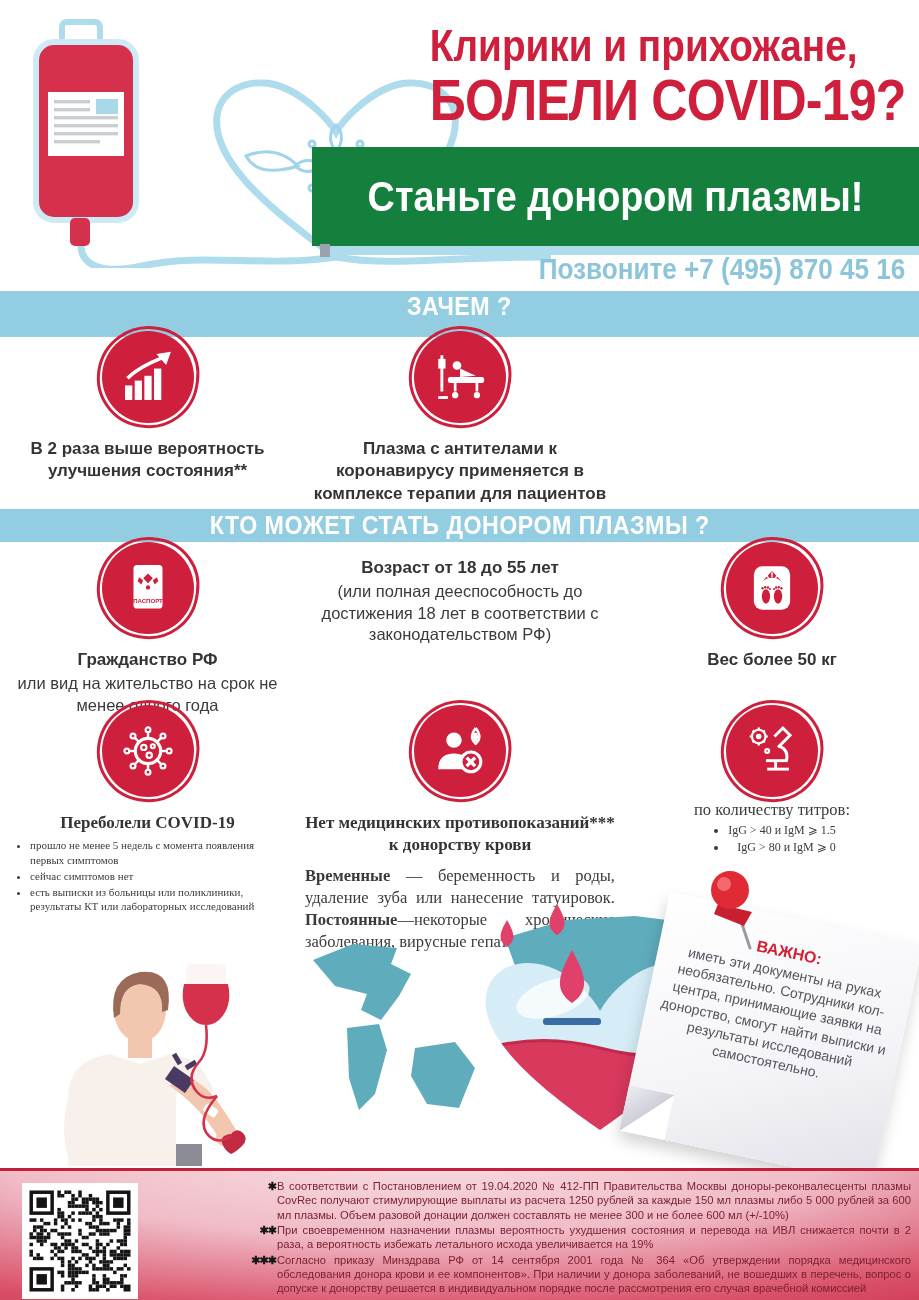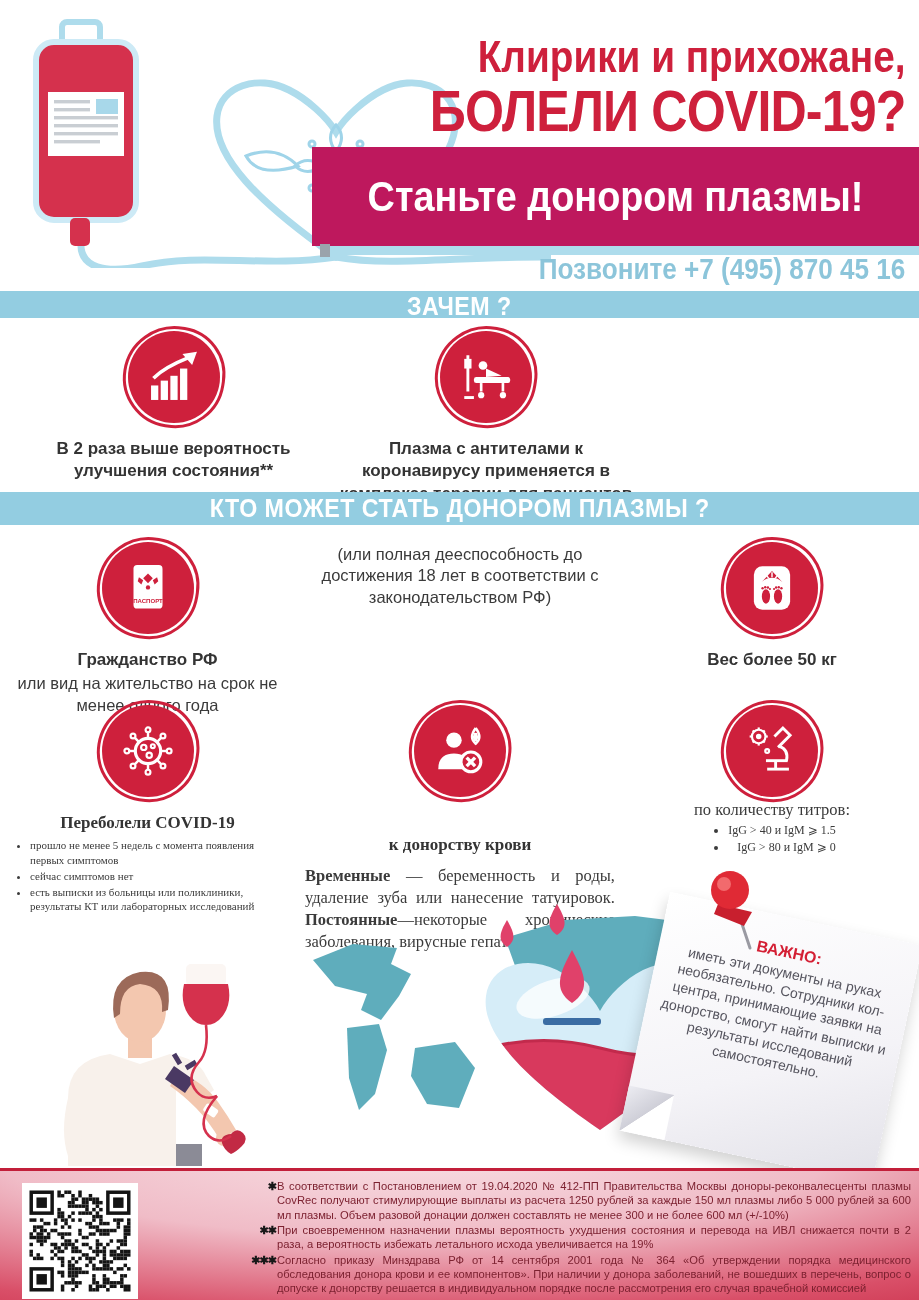--- a/index.html
+++ b/index.html
@@ -1,43 +1,43 @@
 <!DOCTYPE html>
 <html><head>
 <meta charset="utf-8">
 <style>
   html,body{margin:0;padding:0;background:#e8e8e8;}
   .poster{position:relative;width:919px;height:1300px;background:#fff;overflow:hidden;
           font-family:"Liberation Sans",sans-serif;color:#3b3b3b;margin:0 auto;}
 
   
   .hero-art{position:absolute;left:6px;top:16px;width:545px;height:252px;}
-  .title-block{position:absolute;right:14px;top:35px;text-align:right;color:#ce203c;font-weight:bold;}
+  .title-block{position:absolute;right:14px;top:24px;text-align:left;color:#ce203c;font-weight:bold;}
   .title-l1{font-size:44px;line-height:1.0;transform:scaleX(.88);transform-origin:100% 50%;white-space:nowrap;}
   .title-l2{font-size:57px;line-height:1.0;margin-top:4px;transform:scaleX(.88);transform-origin:100% 50%;white-space:nowrap;letter-spacing:-1px;}
-  .cta-banner{position:absolute;left:312px;right:0;top:147px;height:99px;background:#be185d;}
+  .cta-banner{position:absolute;left:312px;right:0;top:147px;height:99px;background:#15803d;}
   .cta-banner .cta-text{position:absolute;inset:0;color:#fff;font-weight:bold;font-size:42px;line-height:99px;text-align:center;transform:scaleX(.9);white-space:nowrap;}
   .cta-underline{position:absolute;left:330px;right:0;top:246px;height:9px;background:#aedcec;}
   .cta-underline::before{content:"";position:absolute;left:-10px;top:-2px;width:10px;height:13px;background:#9aa3ab;}
   .phone{position:absolute;right:14px;top:253px;font-size:29px;font-weight:bold;color:#8cc5da;transform:scaleX(.9);transform-origin:100% 50%;white-space:nowrap;}
 
   
   .band{position:absolute;left:0;right:0;background:#93cde1;color:#fff;font-weight:bold;text-align:center;}
   .band-inner{transform:scaleX(.93);display:inline-block;letter-spacing:.5px;}
-  .band-why{top:291px;height:27px;font-size:25px;line-height:31px;}
-  .band-who{top:492px;height:33px;font-size:25px;line-height:33px;}
+  .band-why{top:291px;height:46px;font-size:25px;line-height:31px;}
+  .band-who{top:509px;height:33px;font-size:25px;line-height:33px;}
 
   
   .circle{position:relative;width:92px;height:92px;border-radius:50%;background:#ce203c;margin:0 auto;}
   .circle::after{content:"";position:absolute;inset:-5px;border:3px solid #ce203c;border-radius:52% 48% 50% 50%;transform:rotate(9deg);}
   .circle svg{position:absolute;left:50%;top:50%;width:58px;height:58px;transform:translate(-50%,-50%);}
 
   
   .row{position:absolute;left:0;right:0;display:grid;grid-template-columns:295px 330px 294px;}
-  .row-why{top:331px;margin-left:26px;}
+  .row-why{top:331px;}
   .row-who1{top:542px;}
   .row-who2{top:705px;font-family:Liberation Serif, serif;}
   .cell{padding:0 8px;text-align:center;}
   .cap{margin-top:15px;font-weight:bold;font-size:17px;line-height:1.32;color:#343434;}
   .sub{margin-top:2px;font-size:16.5px;line-height:1.3;color:#3b3b3b;font-weight:normal;}
   .bullets{margin:4px 0 0 0;padding:0 0 0 22px;text-align:left;font-size:11px;line-height:1.34;}
   .bullets li{margin:0 0 1px 0;}
   .contra-body{margin-top:8px;font-size:16.5px;line-height:1.34;text-align:justify;padding:0 2px;}
   .test-bullets{display:inline-block;text-align:right;margin:2px auto 0;padding-left:20px;font-size:12px;line-height:1.35;}
 
@@ -180,20 +180,21 @@
             <path d="M31.5 15 l-3.5 2.5 1.5 3.5 3 -2.5 z"></path>
             <circle cx="24" cy="23.5" r="1.8"></circle>
           </g>
           <text x="24" y="36" text-anchor="middle" font-size="5" font-weight="bold" fill="#ce203c">ПАСПОРТ</text>
         </svg>
       </div>
       <div class="cap">Гражданство РФ</div>
       <div class="sub">или вид на жительство на срок не менее одного года</div>
     </div>
     <div class="cell">
+      <div class="cap">Возраст от 18 до 55 лет</div>
       <div class="sub">(или полная дееспособность до достижения 18 лет в соответствии с законодательством РФ)</div>
     </div>
     <div class="cell">
       <div class="circle">
         <svg viewBox="0 0 48 48">
           <rect x="9" y="6" width="30" height="36" rx="7" fill="#fff"></rect>
           <path d="M24 10 L15.5 19 A12 12 0 0 1 32.5 19 Z" fill="#ce203c"></path>
           <g stroke="#fff" stroke-width="1.2">
             <path d="M24 11 v4"></path>
               <path d="M19 13 l2.4 3"></path>
@@ -266,21 +267,21 @@
               <rect x="33.5" y="11.1" width="7" height="2.8"></rect>
             </g>
           <circle cx="33" cy="33" r="8.2" fill="#ce203c" stroke="#fff" stroke-width="2.6"></circle>
           <g stroke="#fff" stroke-width="2.8">
               <path d="M29.5 29.5 L36.5 36.5"></path>
               <path d="M36.5 29.5 L29.5 36.5"></path>
             </g>
         </svg>
       </div>
       <div class="cap">
-        <br>
+        <span>Нет медицинских противопоказаний***</span><br>
         <span>к донорству крови</span>
       </div>
       <div class="contra-body">
         <b>Временные</b><span> — беременность и роды, удаление зуба или нанесение татуировок. </span><b>Постоянные</b><span>—некоторые хронические заболевания, вирусные гепатиты, ВИЧ</span>
       </div>
     </div>
     <div class="cell">
       <div class="circle">
         <svg viewBox="0 0 48 48">
           <g stroke="#fff" stroke-width="2.4" fill="none">

